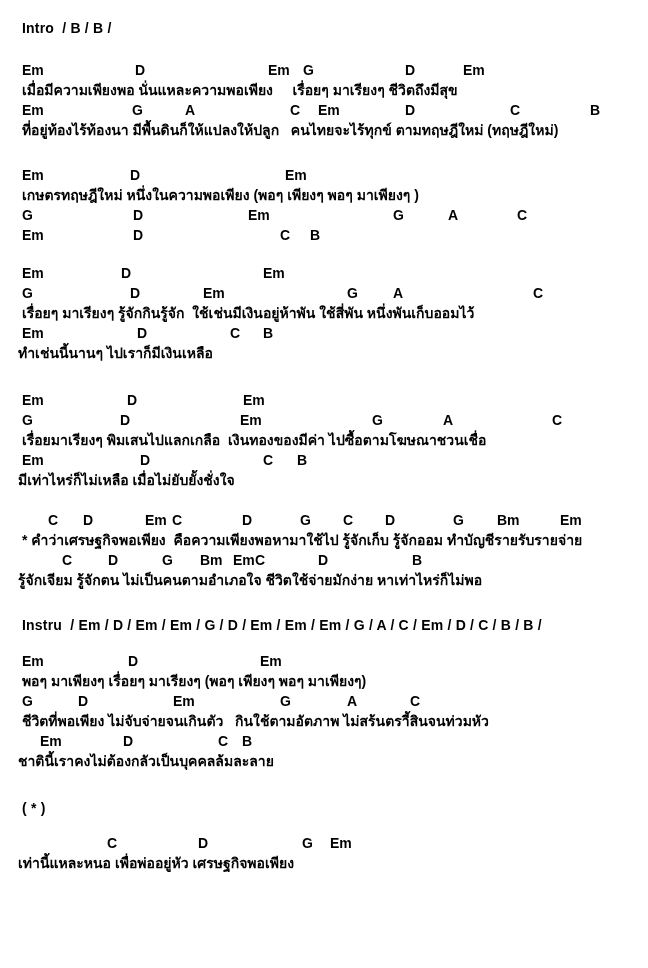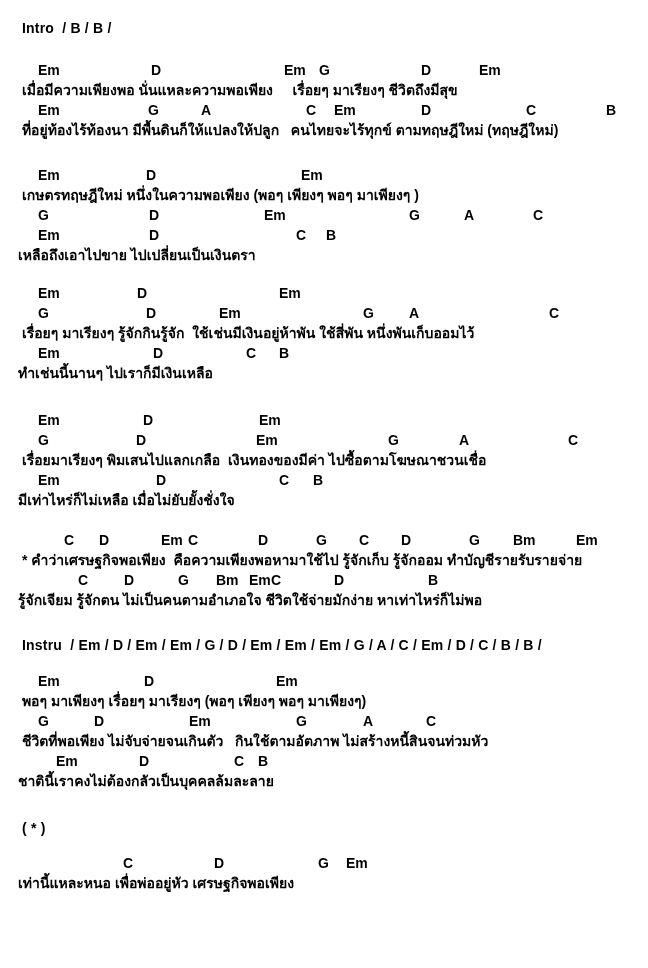--- a/index.html
+++ b/index.html
@@ -25,21 +25,20 @@
     min-height: 20px;
   }
   .label {
     font-weight: 700;
     padding-left: 22px;
     letter-spacing: 0.2px;
   }
   .chords {
     font-weight: 700;
     height: 20px;
-    margin-left: 16px;
   }
   .chords .chord {
     position: absolute;
     top: 0;
     font-size: 14px;
   }
   .lyric {
     font-weight: 700;
     padding-left: 18px;
     font-size: 14px;
@@ -55,21 +54,20 @@
       <div class="gap" style="height: 22px;"></div>
       <div class="line chords"><span class="chord" style="left: 22px;">Em</span><span class="chord" style="left: 135px;">D</span><span class="chord" style="left: 268px;">Em</span><span class="chord" style="left: 303px;">G</span><span class="chord" style="left: 405px;">D</span><span class="chord" style="left: 463px;">Em</span></div>
       <div class="line lyric"> เมื่อมีความเพียงพอ นั่นแหละความพอเพียง     เรื่อยๆ มาเรียงๆ ชีวิตถึงมีสุข</div>
       <div class="line chords"><span class="chord" style="left: 22px;">Em</span><span class="chord" style="left: 132px;">G</span><span class="chord" style="left: 185px;">A</span><span class="chord" style="left: 290px;">C</span><span class="chord" style="left: 318px;">Em</span><span class="chord" style="left: 405px;">D</span><span class="chord" style="left: 510px;">C</span><span class="chord" style="left: 590px;">B</span></div>
       <div class="line lyric"> ที่อยู่ท้องไร้ท้องนา มีพื้นดินก็ให้แปลงให้ปลูก   คนไทยจะไร้ทุกข์ ตามทฤษฎีใหม่ (ทฤษฎีใหม่)</div>
       <div class="gap" style="height: 25px;"></div>
       <div class="line chords"><span class="chord" style="left: 22px;">Em</span><span class="chord" style="left: 130px;">D</span><span class="chord" style="left: 285px;">Em</span></div>
       <div class="line lyric"> เกษตรทฤษฎีใหม่ หนึ่งในความพอเพียง (พอๆ เพียงๆ พอๆ มาเพียงๆ )</div>
       <div class="line chords"><span class="chord" style="left: 22px;">G</span><span class="chord" style="left: 133px;">D</span><span class="chord" style="left: 248px;">Em</span><span class="chord" style="left: 393px;">G</span><span class="chord" style="left: 448px;">A</span><span class="chord" style="left: 517px;">C</span></div>
       <div class="line chords"><span class="chord" style="left: 22px;">Em</span><span class="chord" style="left: 133px;">D</span><span class="chord" style="left: 280px;">C</span><span class="chord" style="left: 310px;">B</span></div>
-      <div class="line lyric">เหลือถึงเอาไปขาย ไปเปลี่ยนเป็นเงินตรา</div>
       <div class="gap" style="height: 18px;"></div>
       <div class="line chords"><span class="chord" style="left: 22px;">Em</span><span class="chord" style="left: 121px;">D</span><span class="chord" style="left: 263px;">Em</span></div>
       <div class="line chords"><span class="chord" style="left: 22px;">G</span><span class="chord" style="left: 130px;">D</span><span class="chord" style="left: 203px;">Em</span><span class="chord" style="left: 347px;">G</span><span class="chord" style="left: 393px;">A</span><span class="chord" style="left: 533px;">C</span></div>
       <div class="line lyric"> เรื่อยๆ มาเรียงๆ รู้จักกินรู้จัก  ใช้เช่นมีเงินอยู่ห้าพัน ใช้สี่พัน หนึ่งพันเก็บออมไว้</div>
       <div class="line chords"><span class="chord" style="left: 22px;">Em</span><span class="chord" style="left: 137px;">D</span><span class="chord" style="left: 230px;">C</span><span class="chord" style="left: 263px;">B</span></div>
       <div class="line lyric">ทำเช่นนี้นานๆ ไปเราก็มีเงินเหลือ</div>
       <div class="gap" style="height: 27px;"></div>
       <div class="line chords"><span class="chord" style="left: 22px;">Em</span><span class="chord" style="left: 127px;">D</span><span class="chord" style="left: 243px;">Em</span></div>
       <div class="line chords"><span class="chord" style="left: 22px;">G</span><span class="chord" style="left: 120px;">D</span><span class="chord" style="left: 240px;">Em</span><span class="chord" style="left: 372px;">G</span><span class="chord" style="left: 443px;">A</span><span class="chord" style="left: 552px;">C</span></div>
       <div class="line lyric"> เรื่อยมาเรียงๆ พิมเสนไปแลกเกลือ  เงินทองของมีค่า ไปซื้อตามโฆษณาชวนเชื่อ</div>
@@ -79,21 +77,21 @@
       <div class="line chords"><span class="chord" style="left: 48px;">C</span><span class="chord" style="left: 83px;">D</span><span class="chord" style="left: 145px;">Em</span><span class="chord" style="left: 172px;">C</span><span class="chord" style="left: 242px;">D</span><span class="chord" style="left: 300px;">G</span><span class="chord" style="left: 343px;">C</span><span class="chord" style="left: 385px;">D</span><span class="chord" style="left: 453px;">G</span><span class="chord" style="left: 497px;">Bm</span><span class="chord" style="left: 560px;">Em</span></div>
       <div class="line lyric"> * คำว่าเศรษฐกิจพอเพียง  คือความเพียงพอหามาใช้ไป รู้จักเก็บ รู้จักออม ทำบัญชีรายรับรายจ่าย</div>
       <div class="line chords"><span class="chord" style="left: 62px;">C</span><span class="chord" style="left: 108px;">D</span><span class="chord" style="left: 162px;">G</span><span class="chord" style="left: 200px;">Bm</span><span class="chord" style="left: 233px;">Em</span><span class="chord" style="left: 255px;">C</span><span class="chord" style="left: 318px;">D</span><span class="chord" style="left: 412px;">B</span></div>
       <div class="line lyric">รู้จักเจียม รู้จักตน ไม่เป็นคนตามอำเภอใจ ชีวิตใช้จ่ายมักง่าย หาเท่าไหร่ก็ไม่พอ</div>
       <div class="gap" style="height: 25px;"></div>
       <div class="line label">Instru  / Em / D / Em / Em / G / D / Em / Em / Em / G / A / C / Em / D / C / B / B /</div>
       <div class="gap" style="height: 16px;"></div>
       <div class="line chords"><span class="chord" style="left: 22px;">Em</span><span class="chord" style="left: 128px;">D</span><span class="chord" style="left: 260px;">Em</span></div>
       <div class="line lyric"> พอๆ มาเพียงๆ เรื่อยๆ มาเรียงๆ (พอๆ เพียงๆ พอๆ มาเพียงๆ)</div>
       <div class="line chords"><span class="chord" style="left: 22px;">G</span><span class="chord" style="left: 78px;">D</span><span class="chord" style="left: 173px;">Em</span><span class="chord" style="left: 280px;">G</span><span class="chord" style="left: 347px;">A</span><span class="chord" style="left: 410px;">C</span></div>
-      <div class="line lyric"> ชีวิตที่พอเพียง ไม่จับจ่ายจนเกินตัว   กินใช้ตามอัตภาพ ไม่สร้างหนี้สินจนท่วมหัว</div>
+      <div class="line lyric"> ชีวิตที่พอเพียง ไม่จับจ่ายจนเกินตัว   กินใช้ตามอัตภาพ ไม่สร้นตราี้สินจนท่วมหัว</div>
       <div class="line chords"><span class="chord" style="left: 40px;">Em</span><span class="chord" style="left: 123px;">D</span><span class="chord" style="left: 218px;">C</span><span class="chord" style="left: 242px;">B</span></div>
       <div class="line lyric">ชาตินี้เราคงไม่ต้องกลัวเป็นบุคคลล้มละลาย</div>
       <div class="gap" style="height: 27px;"></div>
       <div class="line label">( * )</div>
       <div class="gap" style="height: 15px;"></div>
       <div class="line chords"><span class="chord" style="left: 107px;">C</span><span class="chord" style="left: 198px;">D</span><span class="chord" style="left: 302px;">G</span><span class="chord" style="left: 330px;">Em</span></div>
       <div class="line lyric">เท่านี้แหละหนอ เพื่อพ่ออยู่หัว เศรษฐกิจพอเพียง</div>
     </div>
 </div>
 

